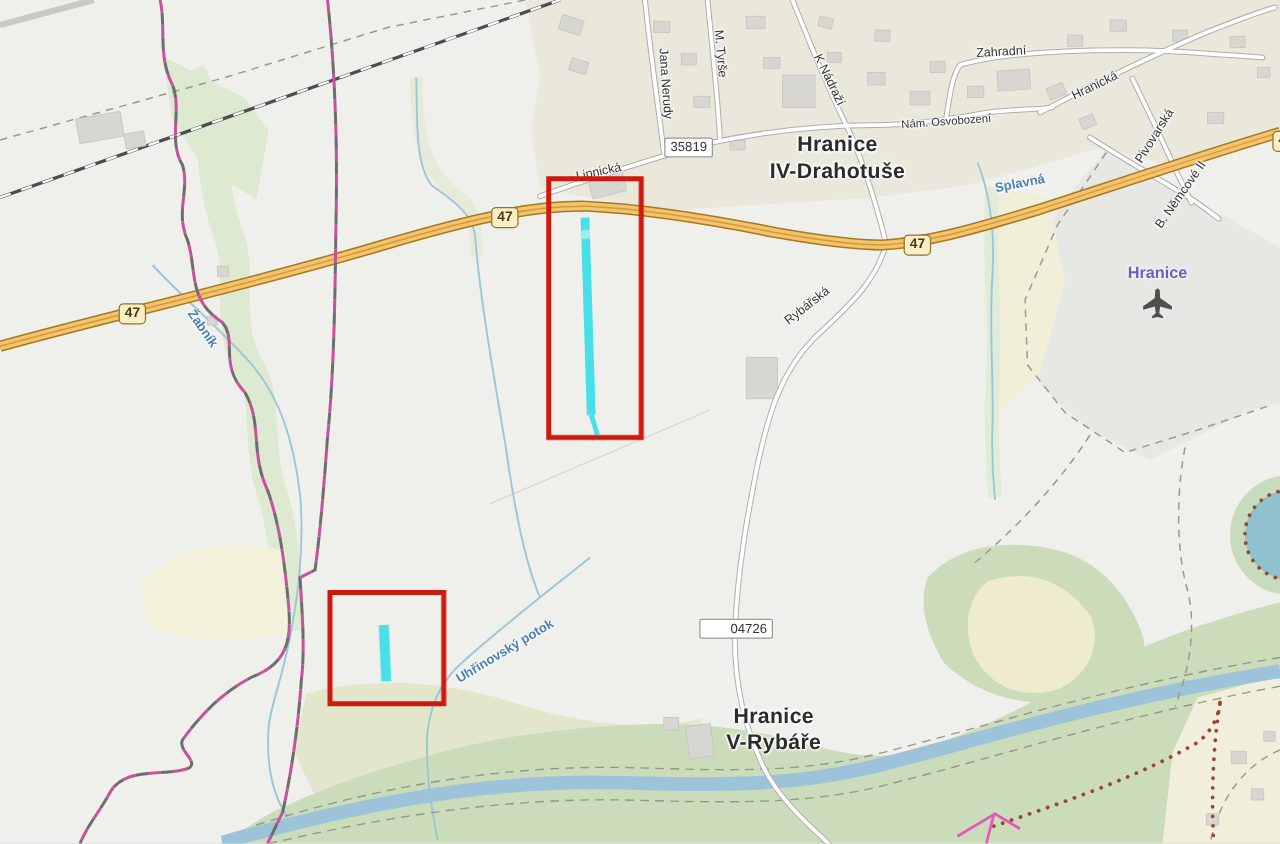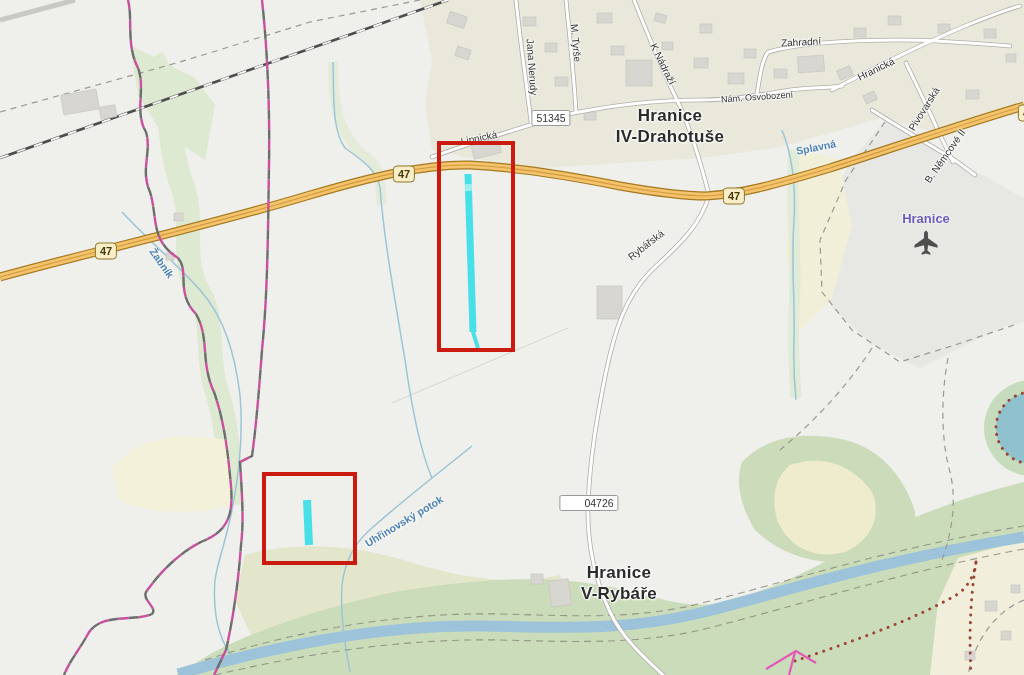--- a/index.html
+++ b/index.html
@@ -222,19 +222,19 @@
   <div class="lbl" style="left:646px;top:245px;transform:translate(-50%,-50%) rotate(-38deg);">Rybářská</div>
 
   <div class="wlbl" style="left:162px;top:263px;transform:translate(-50%,-50%) rotate(55deg);">Žabník</div>
   <div class="wlbl" style="left:816px;top:147px;transform:translate(-50%,-50%) rotate(-11deg);">Splavná</div>
   <div class="wlbl" style="left:404px;top:521px;transform:translate(-50%,-50%) rotate(-31deg);">Uhřinovský potok</div>
 
   <div class="shield" style="left:78px;top:251px;transform:translate(-50%,-50%);">47</div>
   <div class="shield" style="left:376px;top:174px;transform:translate(-50%,-50%);">47</div>
   <div class="shield" style="left:706px;top:196px;transform:translate(-50%,-50%);">47</div>
   <div class="shield" style="left:1001px;top:113px;transform:translate(-50%,-50%);">47</div>
-  <div class="shield-white" style="left:551px;top:118px;transform:translate(-50%,-50%);">51345</div>
+  <div class="shield-white" style="left:551px;top:118px;transform:translate(-50%,-50%);">35819</div>
   <div class="shield-white" style="left:589px;top:503px;transform:translate(-50%,-50%);padding-left:24px;">04726</div>
 
   <div class="red-rect" style="left:437px;top:141px;width:78px;height:211px;"></div>
   <div class="red-rect" style="left:262px;top:472px;width:95px;height:93px;"></div>
 
 </div>
 
 </body></html>

